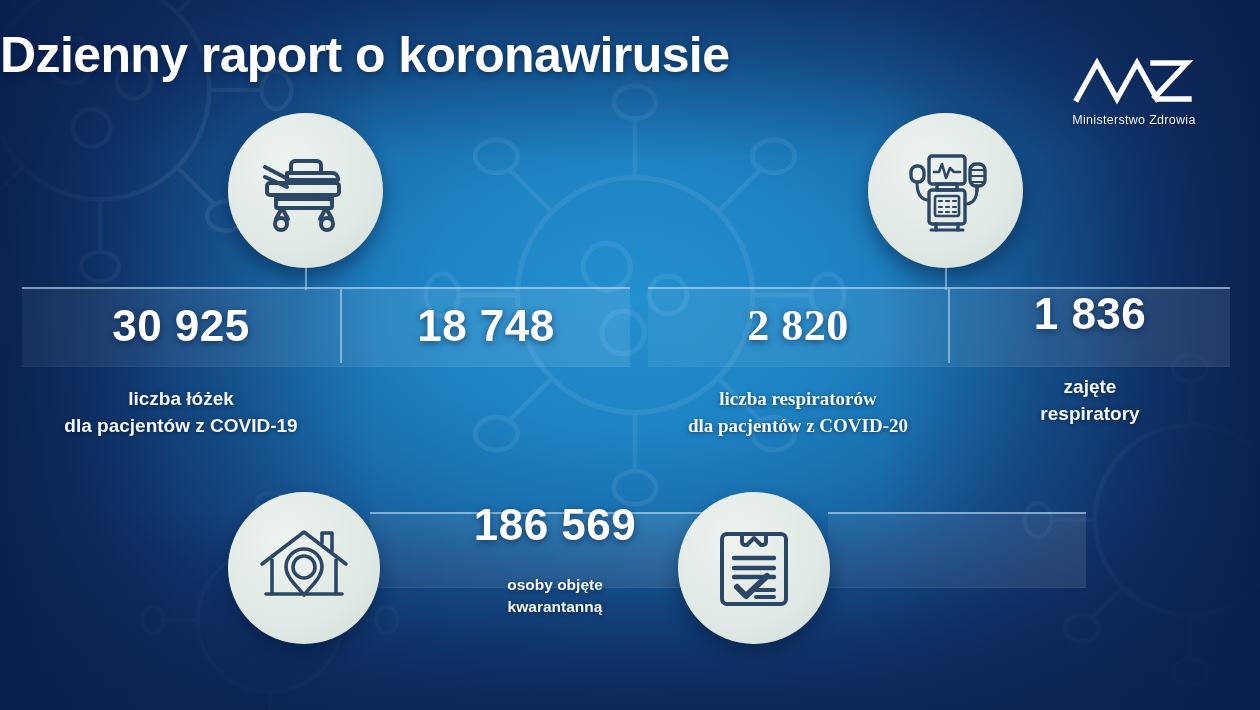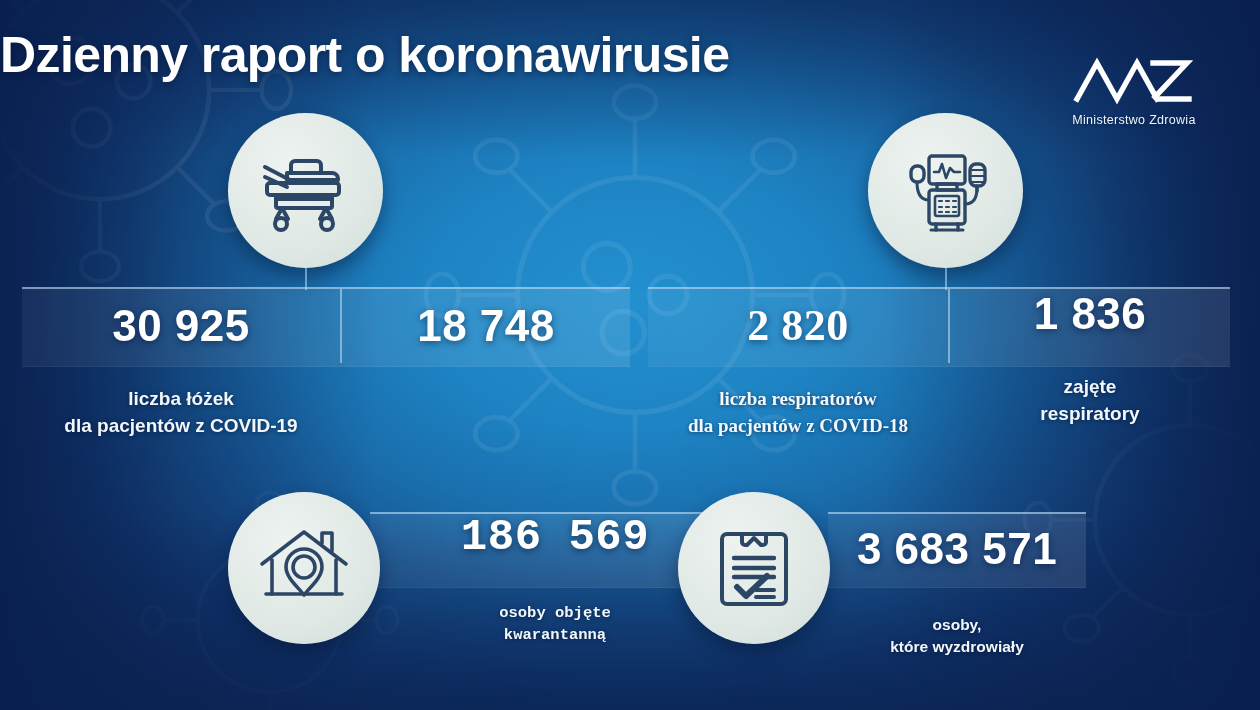--- a/index.html
+++ b/index.html
@@ -91,24 +91,24 @@
   .s-occbeds{left:342px;top:287px;width:288px;}
   .s-vents{left:648px;top:287px;width:300px;font-family:Liberation Serif, serif;}
   .s-occvents{left:950px;top:275px;width:280px;}
 
   .stat-wide{position:absolute;text-align:center;}
   .stat-wide .num{
     font-size:44px;font-weight:bold;color:#ffffff;line-height:74px;
     letter-spacing:.5px;text-shadow:0 2px 7px rgba(4,20,52,.55);white-space:nowrap;
   }
   .stat-wide .lbl{
-    margin-top:28px;font-size:15.5px;font-weight:bold;color:#f2f7fc;
+    margin-top:12px;font-size:15.5px;font-weight:bold;color:#f2f7fc;
     line-height:1.45;text-shadow:0 1px 4px rgba(4,20,52,.6);white-space:pre-line;
   }
-  .s-quar{left:395px;top:500px;width:320px;font-family:Liberation Mono, monospace;}
+  .s-quar{left:395px;top:488px;width:320px;}
   .s-rec{left:828px;top:512px;width:258px;}
 </style>
 </head>
 <body>
 
 <div class="stage">
 
   <div class="virus v-a">
     <svg viewBox="0 0 200 200" width="100%" height="100%">
       <g fill="none" stroke="#cfe6f7" stroke-width="2.2">
@@ -288,21 +288,21 @@
     <div class="num">30 925</div>
     <div class="lbl">liczba łóżek
 dla pacjentów z COVID-19</div>
   </div>
   <div class="stat s-occbeds">
     <div class="num">18 748</div>
   </div>
   <div class="stat s-vents">
     <div class="num">2 820</div>
     <div class="lbl">liczba respiratorów
-dla pacjentów z COVID-18</div>
+dla pacjentów z COVID-20</div>
   </div>
   <div class="stat s-occvents">
     <div class="num">1 836</div>
     <div class="lbl">zajęte
 respiratory</div>
   </div>
 
   <div class="band band-q"></div>
   <div class="band band-r"></div>
 
@@ -336,19 +336,14 @@
         <path d="M52 79 h18" stroke-width="4"></path>
       </g>
     </svg>
   </div>
 
   <div class="stat-wide s-quar">
     <div class="num">186 569</div>
     <div class="lbl">osoby objęte
 kwarantanną</div>
   </div>
-  <div class="stat-wide s-rec">
-    <div class="num">3 683 571</div>
-    <div class="lbl">osoby,
-które wyzdrowiały</div>
-  </div>
 
 </div>
 
 </body></html>

